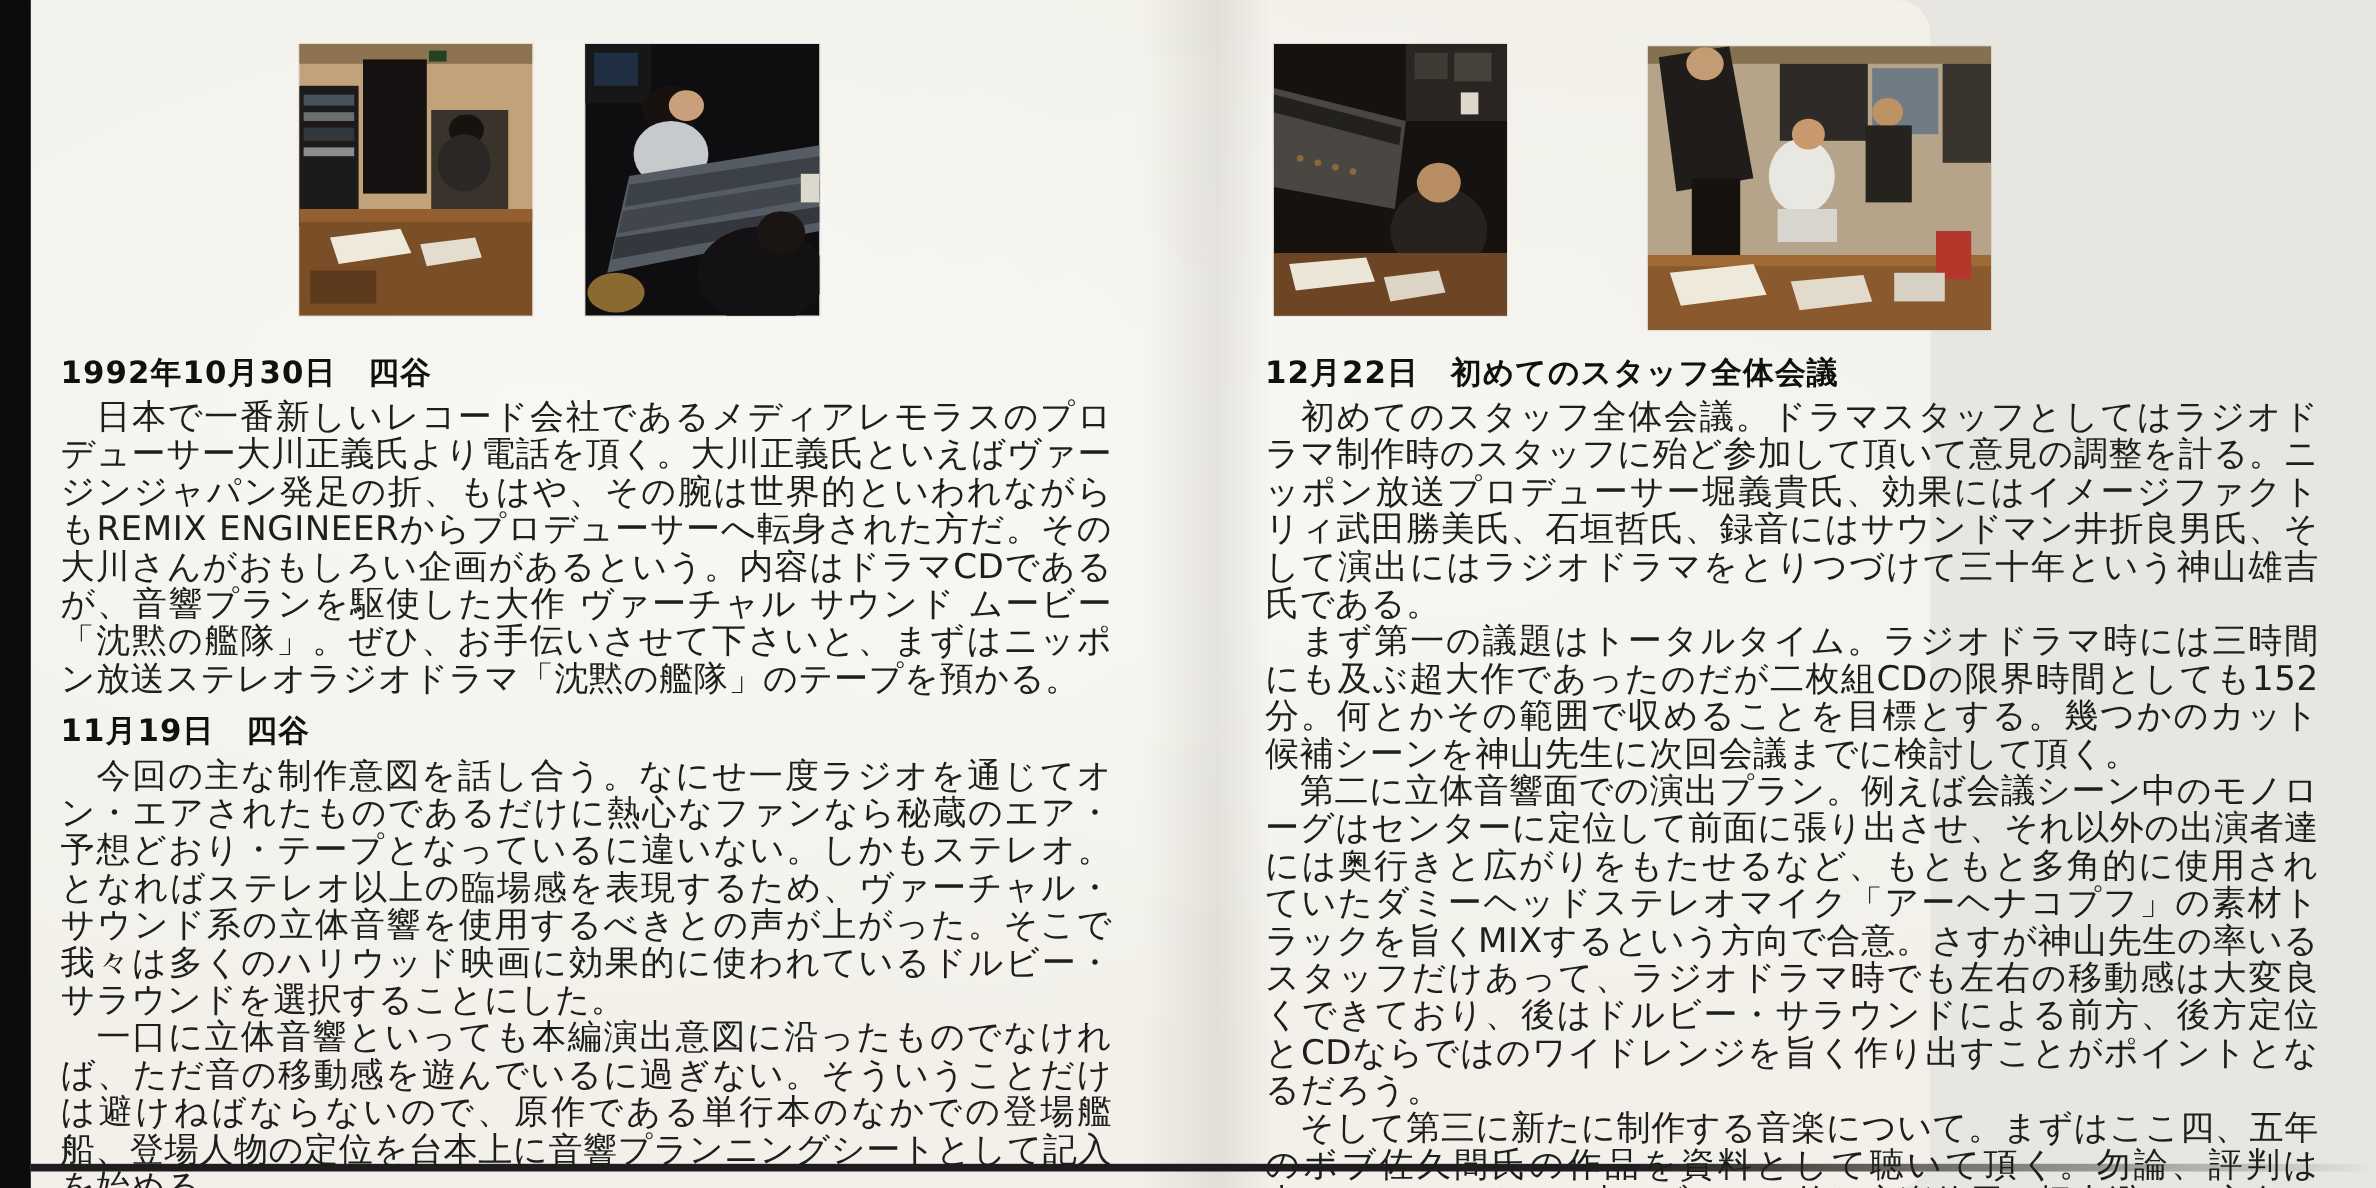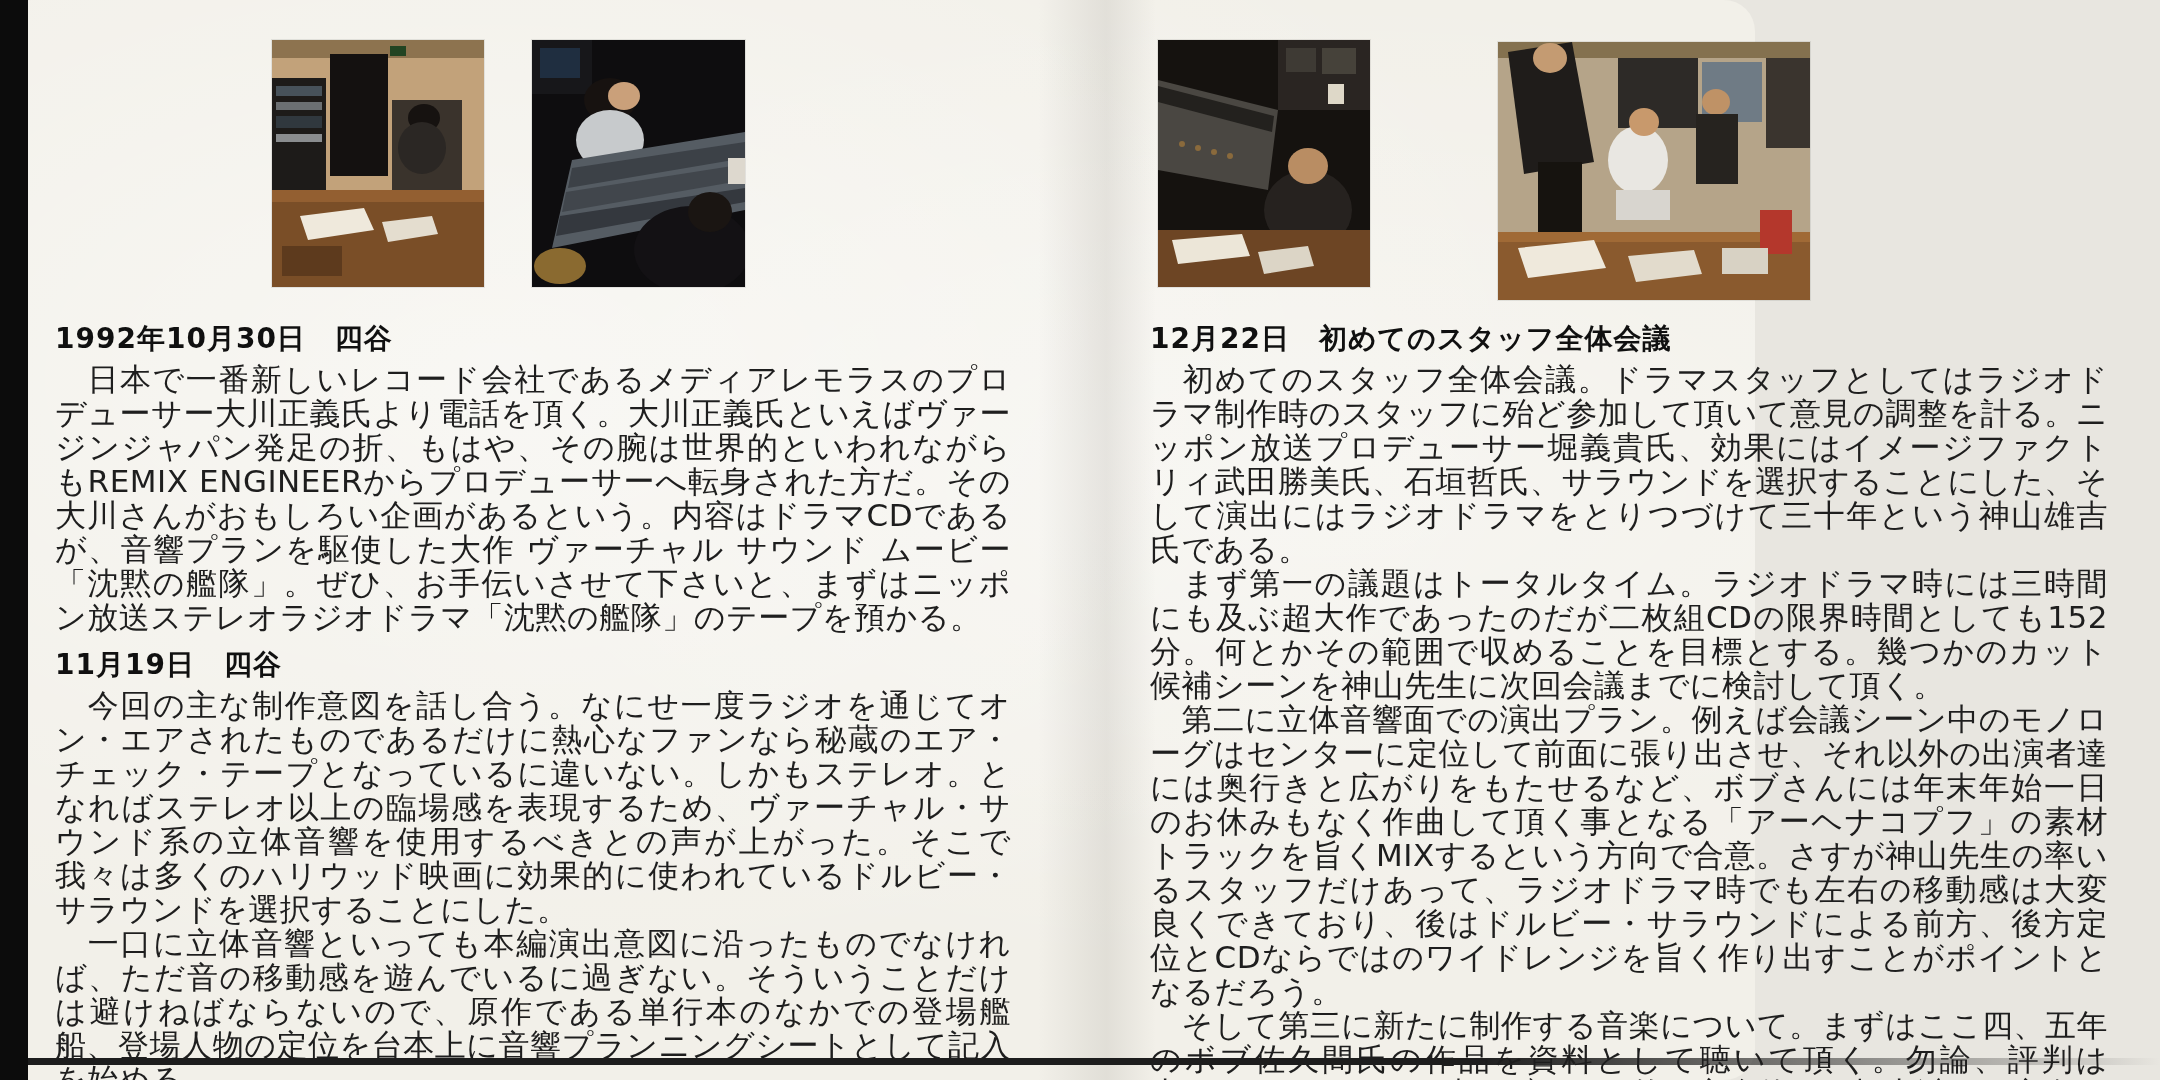--- a/index.html
+++ b/index.html
@@ -79,21 +79,21 @@
         <rect x="196" y="118" width="17" height="26" fill="#ddd8ce"></rect>
         <ellipse cx="28" cy="226" rx="26" ry="18" fill="#8a6a30"></ellipse>
       </svg>
     </div>
 
     <div class="text-col">
       <h2 class="first">1992年10月30日　四谷</h2>
       <p>　日本で一番新しいレコード会社であるメディアレモラスのプロデューサー大川正義氏より電話を頂く。大川正義氏といえばヴァージンジャパン発足の折、もはや、その腕は世界的といわれながらもREMIX ENGINEERからプロデューサーへ転身された方だ。その大川さんがおもしろい企画があるという。内容はドラマCDであるが、音響プランを駆使した大作 ヴァーチャル サウンド ムービー「沈黙の艦隊」。ぜひ、お手伝いさせて下さいと、まずはニッポン放送ステレオラジオドラマ「沈黙の艦隊」のテープを預かる。</p>
 
       <h2>11月19日　四谷</h2>
-      <p>　今回の主な制作意図を話し合う。なにせ一度ラジオを通じてオン・エアされたものであるだけに熱心なファンなら秘蔵のエア・チェック・テープとなっているに違いない。しかもステレオ。となればステレオ以上の臨場感を表現するため、ヴァーチャル・サウンド系の立体音響を使用するべきとの声が上がった。そこで我々は多くのハリウッド映画に効果的に使われているドルビー・サラウンドを選択することにした。</p>
+      <p>　今回の主な制作意図を話し合う。なにせ一度ラジオを通じてオン・エアされたものであるだけに熱心なファンなら秘蔵のエア・予想どおり・テープとなっているに違いない。しかもステレオ。となればステレオ以上の臨場感を表現するため、ヴァーチャル・サウンド系の立体音響を使用するべきとの声が上がった。そこで我々は多くのハリウッド映画に効果的に使われているドルビー・サラウンドを選択することにした。</p>
       <p>　一口に立体音響といっても本編演出意図に沿ったものでなければ、ただ音の移動感を遊んでいるに過ぎない。そういうことだけは避けねばならないので、原作である単行本のなかでの登場艦船、登場人物の定位を台本上に音響プランニングシートとして記入を始める。</p>
 
       <p>　突然の進展。ラジオドラマ時にはCMとの受け渡しのため、短いブリッジ音楽が使用されていたが、よりハリウッド・スケールの作品化のために新たなテーマ音楽、背景音を制作することになった。何人もの作曲家の名前が候補に挙がったが、スケール感、オーケストレーションの巧みさ等、実績と第一人者ということでボブ佐久間氏に依頼する事で決定。ボブさんには年末年始一日のお休みもなく作曲して頂く事となる。</p>
     </div>
   </div>
 
   <div class="page" id="page-right">
 
     <div class="photo" style="left:78px;top:40px;width:212px;height:247px;">
       <svg viewBox="0 0 212 247" preserveAspectRatio="none">
@@ -135,21 +135,21 @@
         <rect x="0" y="190" width="312" height="10" fill="#a06a36"></rect>
         <polygon points="20,206 96,198 108,226 30,236" fill="#efe9dc"></polygon>
         <polygon points="130,214 196,208 204,232 138,240" fill="#e2dbcc"></polygon>
         <rect x="262" y="168" width="32" height="44" fill="#b4372c"></rect>
         <rect x="224" y="206" width="46" height="26" fill="#d8d2c4"></rect>
       </svg>
     </div>
 
     <div class="text-col">
       <h2 class="first">12月22日　初めてのスタッフ全体会議</h2>
-      <p>　初めてのスタッフ全体会議。ドラマスタッフとしてはラジオドラマ制作時のスタッフに殆ど参加して頂いて意見の調整を計る。ニッポン放送プロデューサー堀義貴氏、効果にはイメージファクトリィ武田勝美氏、石垣哲氏、サラウンドを選択することにした、そして演出にはラジオドラマをとりつづけて三十年という神山雄吉氏である。</p>
+      <p>　初めてのスタッフ全体会議。ドラマスタッフとしてはラジオドラマ制作時のスタッフに殆ど参加して頂いて意見の調整を計る。ニッポン放送プロデューサー堀義貴氏、効果にはイメージファクトリィ武田勝美氏、石垣哲氏、録音にはサウンドマン井折良男氏、そして演出にはラジオドラマをとりつづけて三十年という神山雄吉氏である。</p>
       <p>　まず第一の議題はトータルタイム。ラジオドラマ時には三時間にも及ぶ超大作であったのだが二枚組CDの限界時間としても152分。何とかその範囲で収めることを目標とする。幾つかのカット候補シーンを神山先生に次回会議までに検討して頂く。</p>
-      <p>　第二に立体音響面での演出プラン。例えば会議シーン中のモノローグはセンターに定位して前面に張り出させ、それ以外の出演者達には奥行きと広がりをもたせるなど、ボブさんには年末年始一日のお休みもなく作曲して頂く事となる「アーヘナコプフ」の素材トラックを旨くMIXするという方向で合意。さすが神山先生の率いるスタッフだけあって、ラジオドラマ時でも左右の移動感は大変良くできており、後はドルビー・サラウンドによる前方、後方定位とCDならではのワイドレンジを旨く作り出すことがポイントとなるだろう。</p>
+      <p>　第二に立体音響面での演出プラン。例えば会議シーン中のモノローグはセンターに定位して前面に張り出させ、それ以外の出演者達には奥行きと広がりをもたせるなど、もともと多角的に使用されていたダミーヘッドステレオマイク「アーヘナコプフ」の素材トラックを旨くMIXするという方向で合意。さすが神山先生の率いるスタッフだけあって、ラジオドラマ時でも左右の移動感は大変良くできており、後はドルビー・サラウンドによる前方、後方定位とCDならではのワイドレンジを旨く作り出すことがポイントとなるだろう。</p>
       <p>　そして第三に新たに制作する音楽について。まずはここ四、五年のボブ佐久間氏の作品を資料として聴いて頂く。勿論、評判は上々。ラジオドラマ時のブリッジ的な音楽使用は極力避ける方向で提案させて頂く。やはり巨大な潜水艦のストーリーであるだけにホルン、コントラバス等を巧みに使用したオーケストレーションであるべきだろうとの結論に達する。音楽の持つテーマ性に関しては年明け早々の会議までに20分程度のスケッチ（プリプロダクション）組曲を提出することになった。予想どおり、ボブ佐久間氏以下、我々にも正月休みは無縁の様である。</p>
     </div>
   </div>
 
   <div class="edge-bottom"></div>
 </div>
 
 </body></html>

